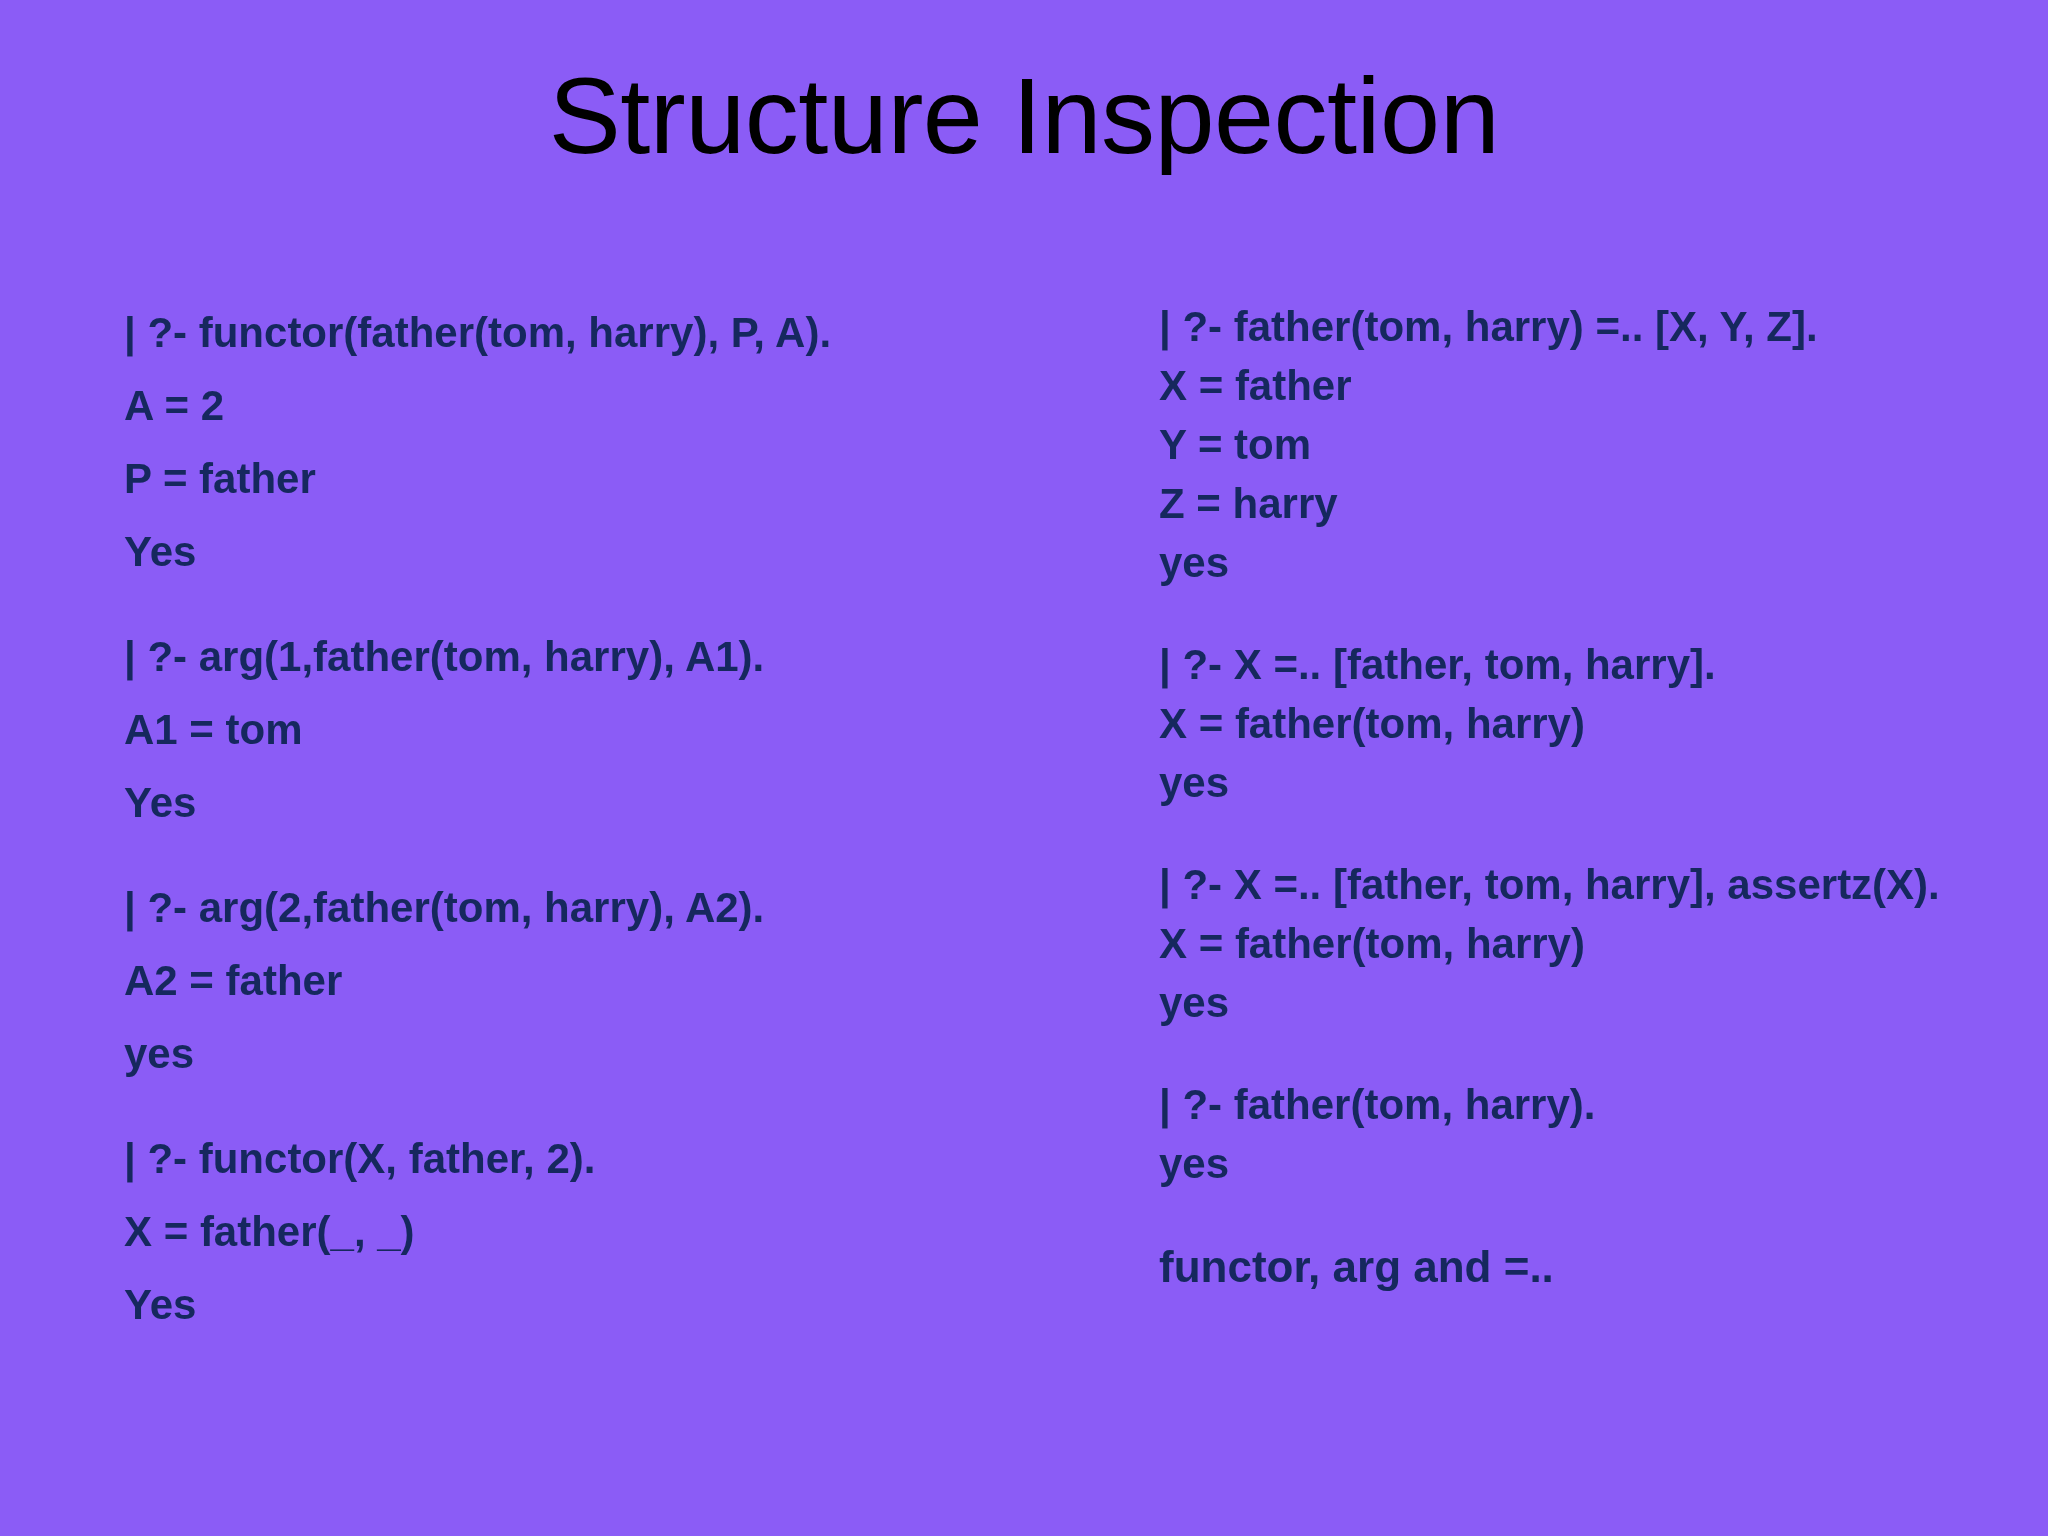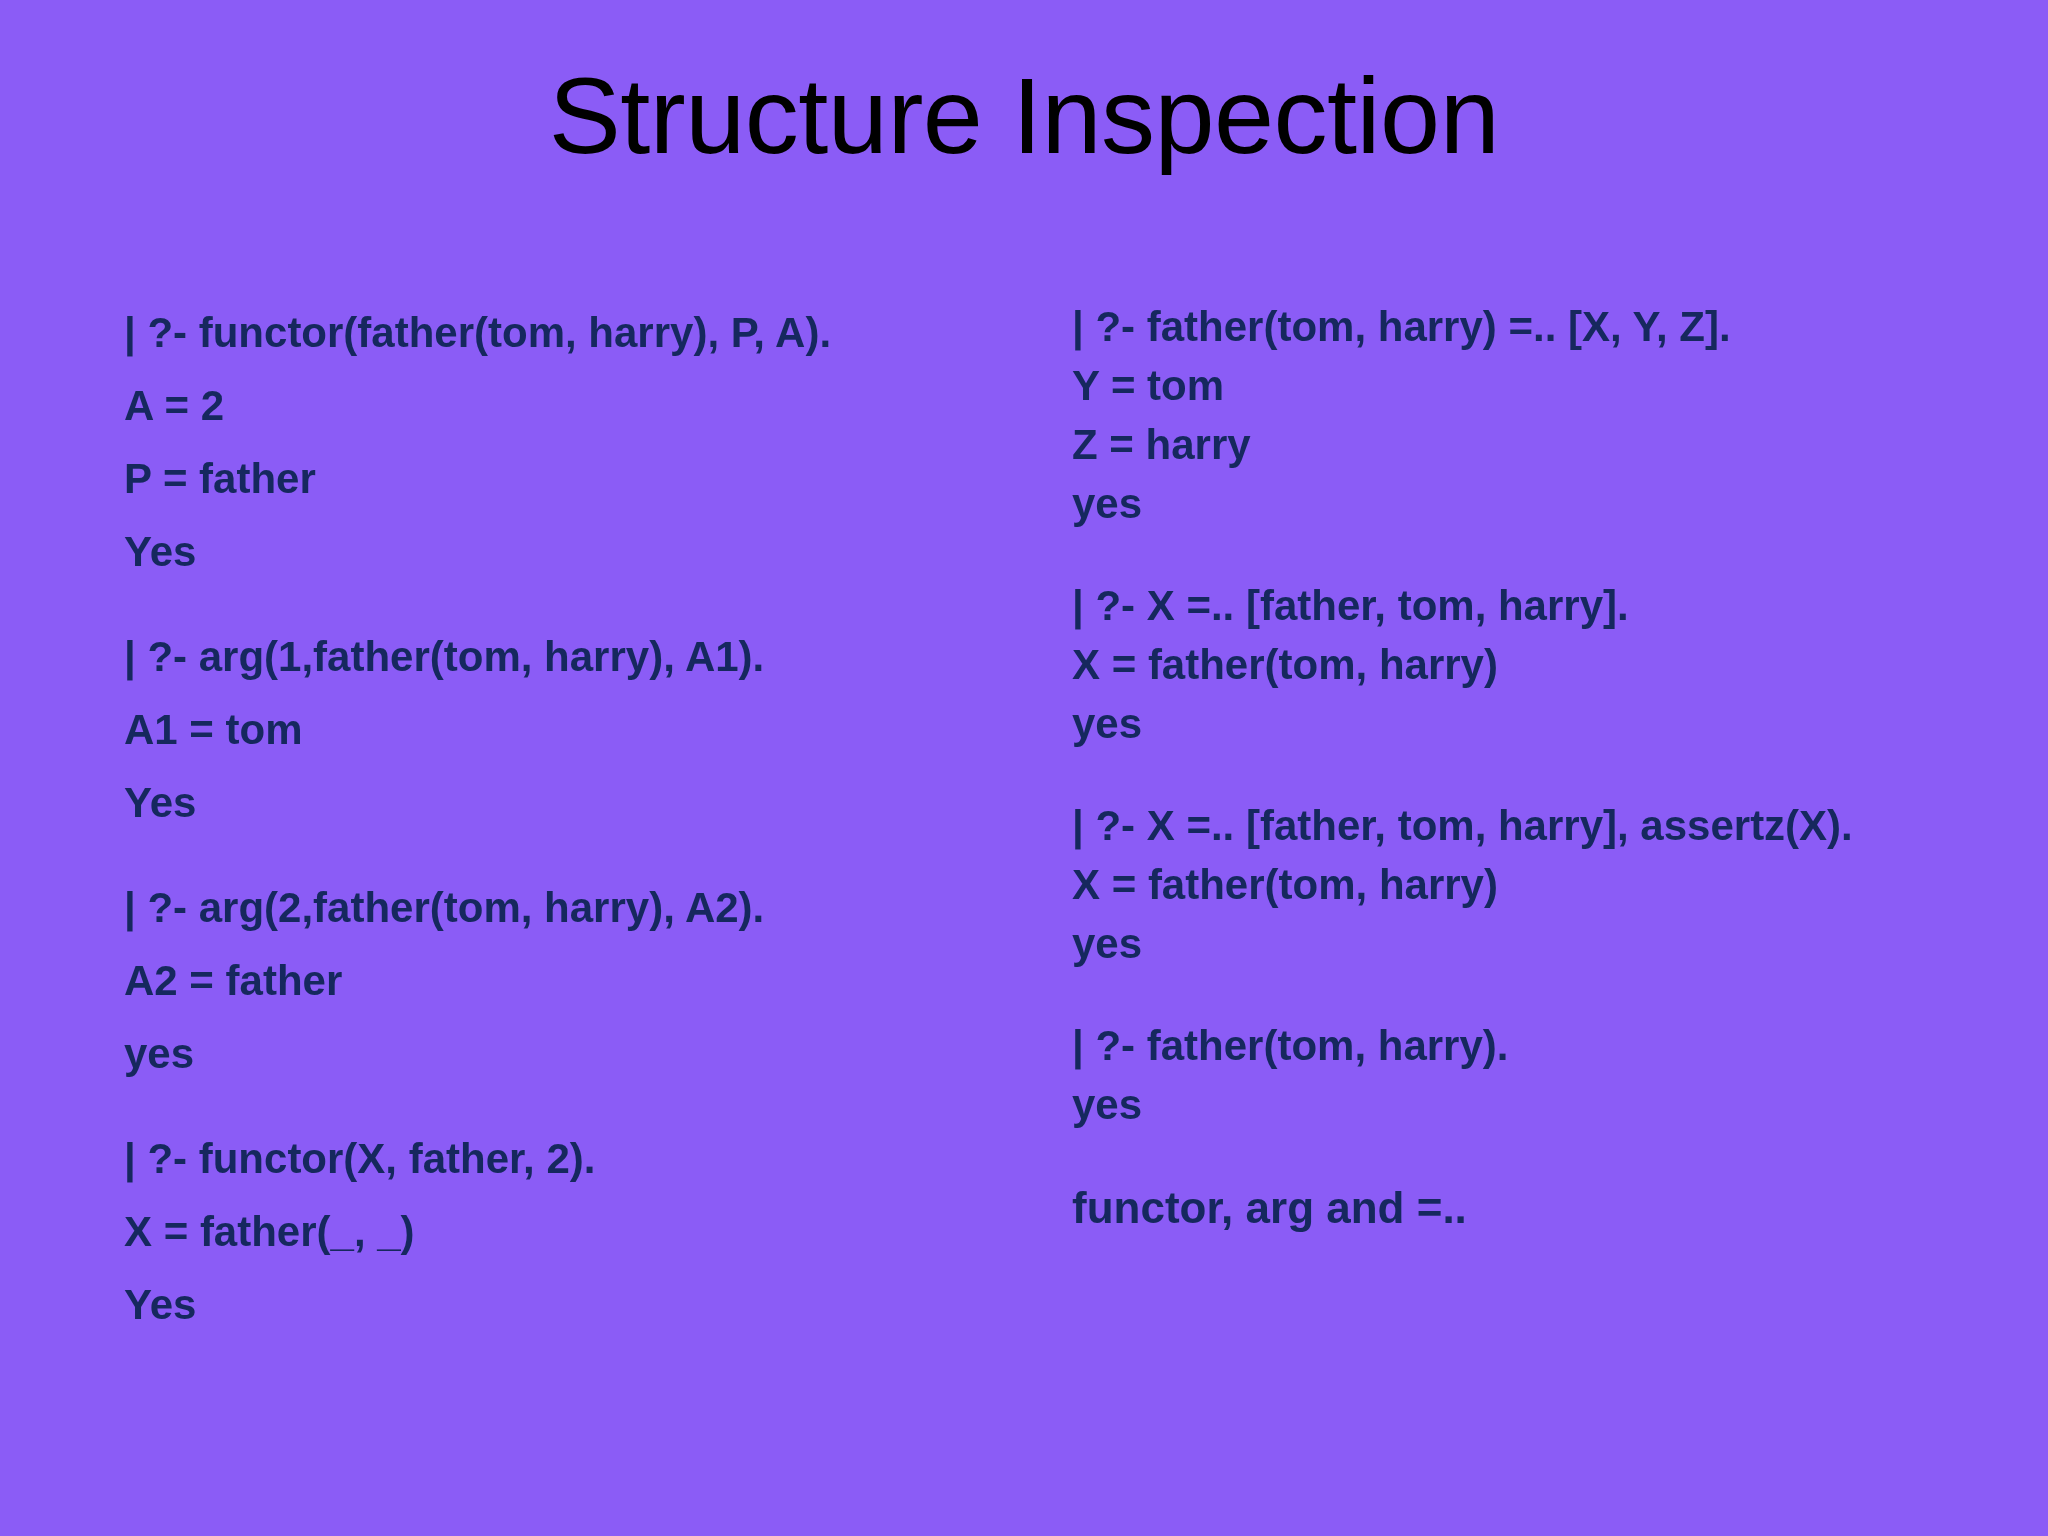--- a/index.html
+++ b/index.html
@@ -34,21 +34,21 @@
     position: absolute;
     color: #16285e;
     font-family: "Liberation Sans", "DejaVu Sans", sans-serif;
   }
   .col-left {
     left: 124px;
     top: 312px;
     width: 880px;
   }
   .col-right {
-    left: 1072px;
+    left: 1159px;
     top: 306px;
     width: 880px;
   }
   .block {
     margin: 0;
     padding: 0;
   }
   .line {
     font-size: 42px;
     font-weight: 700;
@@ -108,20 +108,21 @@
       <div class="line">X = father(_, _)</div>
       <div class="line">Yes</div>
     </div>
 
   </div>
 
   <div class="col col-right">
 
     <div class="block">
       <div class="line">| ?- father(tom, harry) =.. [X, Y, Z].</div>
+      <div class="line">X = father</div>
       <div class="line">Y = tom</div>
       <div class="line">Z = harry</div>
       <div class="line">yes</div>
     </div>
 
     <div class="block">
       <div class="line">| ?- X =.. [father, tom, harry].</div>
       <div class="line">X = father(tom, harry)</div>
       <div class="line">yes</div>
     </div>

